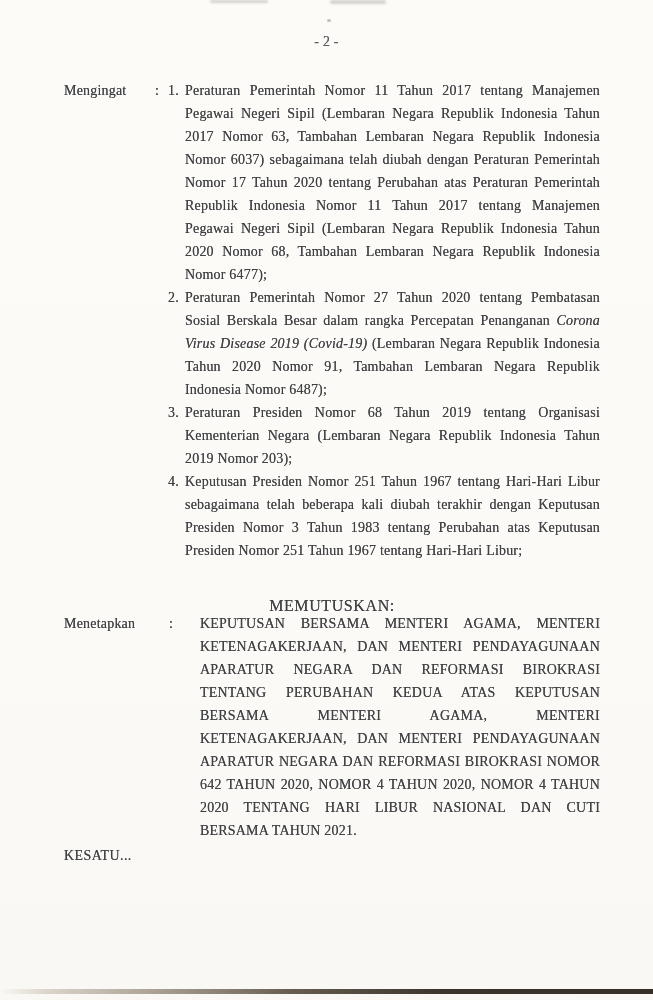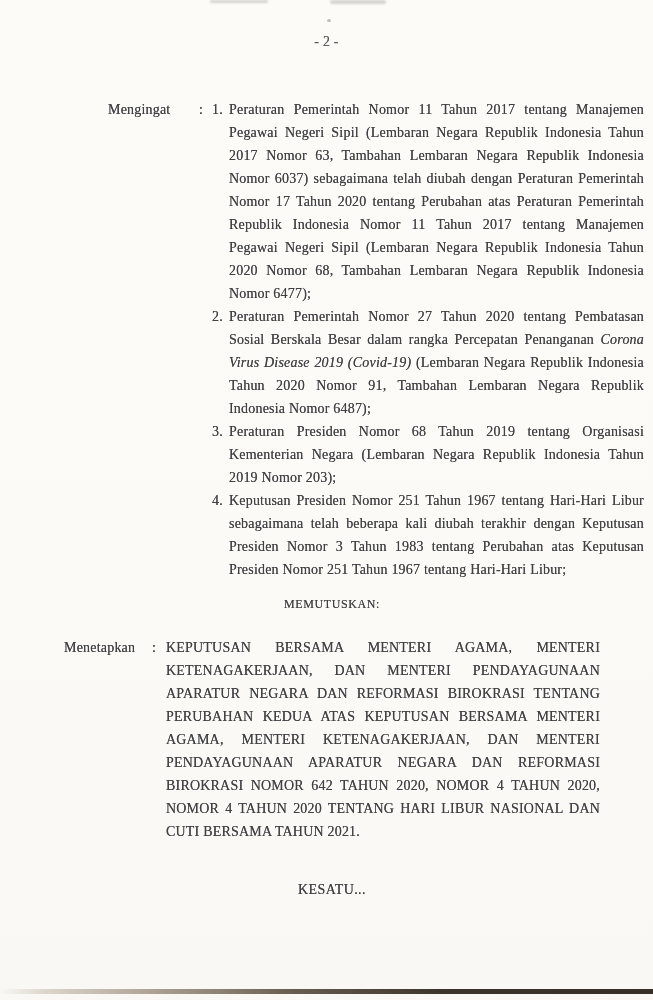--- a/index.html
+++ b/index.html
@@ -59,51 +59,51 @@
     color: #5c5d61;
   }
   .block {
     position: absolute;
     left: 64px;
     width: 536px;
     display: grid;
     font-size: 14px;
     line-height: 23px;
   }
-  .considering { top: 98px; grid-template-columns: 91px 13px 1fr; margin-left: 44px; }
-  .stipulation { top: 636px; grid-template-columns: 88px 14px 1fr; }
+  .considering { top: 79px; grid-template-columns: 91px 13px 1fr; }
+  .stipulation { top: 612px; grid-template-columns: 88px 14px 1fr; gap: 17px; }
   .side-label { text-align: left; }
   .colon { text-align: left; }
   .items { display: block; }
   .item { display: flex; align-items: flex-start; }
   .item .num {
     flex: 0 0 17px;
     text-align: left;
   }
   .item .item-text, .stip-text {
     flex: 1;
     margin: 0;
     text-align: justify;
   }
   .italic { font-style: italic; }
   .decision-heading {
     position: absolute;
     top: 597px;
     left: 64px;
     width: 536px;
     text-align: center;
-    font-size: 12px;
+    font-size: 16px;
     letter-spacing: 0.6px;
   }
   .catchword {
     position: absolute;
-    top: 882px;
+    top: 848px;
     left: 64px;
     width: 536px;
-    text-align: center;
+    text-align: left;
     font-size: 14px;
     letter-spacing: 0.4px;
   }
   
   .ink { text-shadow: 0 0 0.35px rgba(64,65,69,0.8); }
 </style>
 </head>
 <body>
 
 <div class="page">

